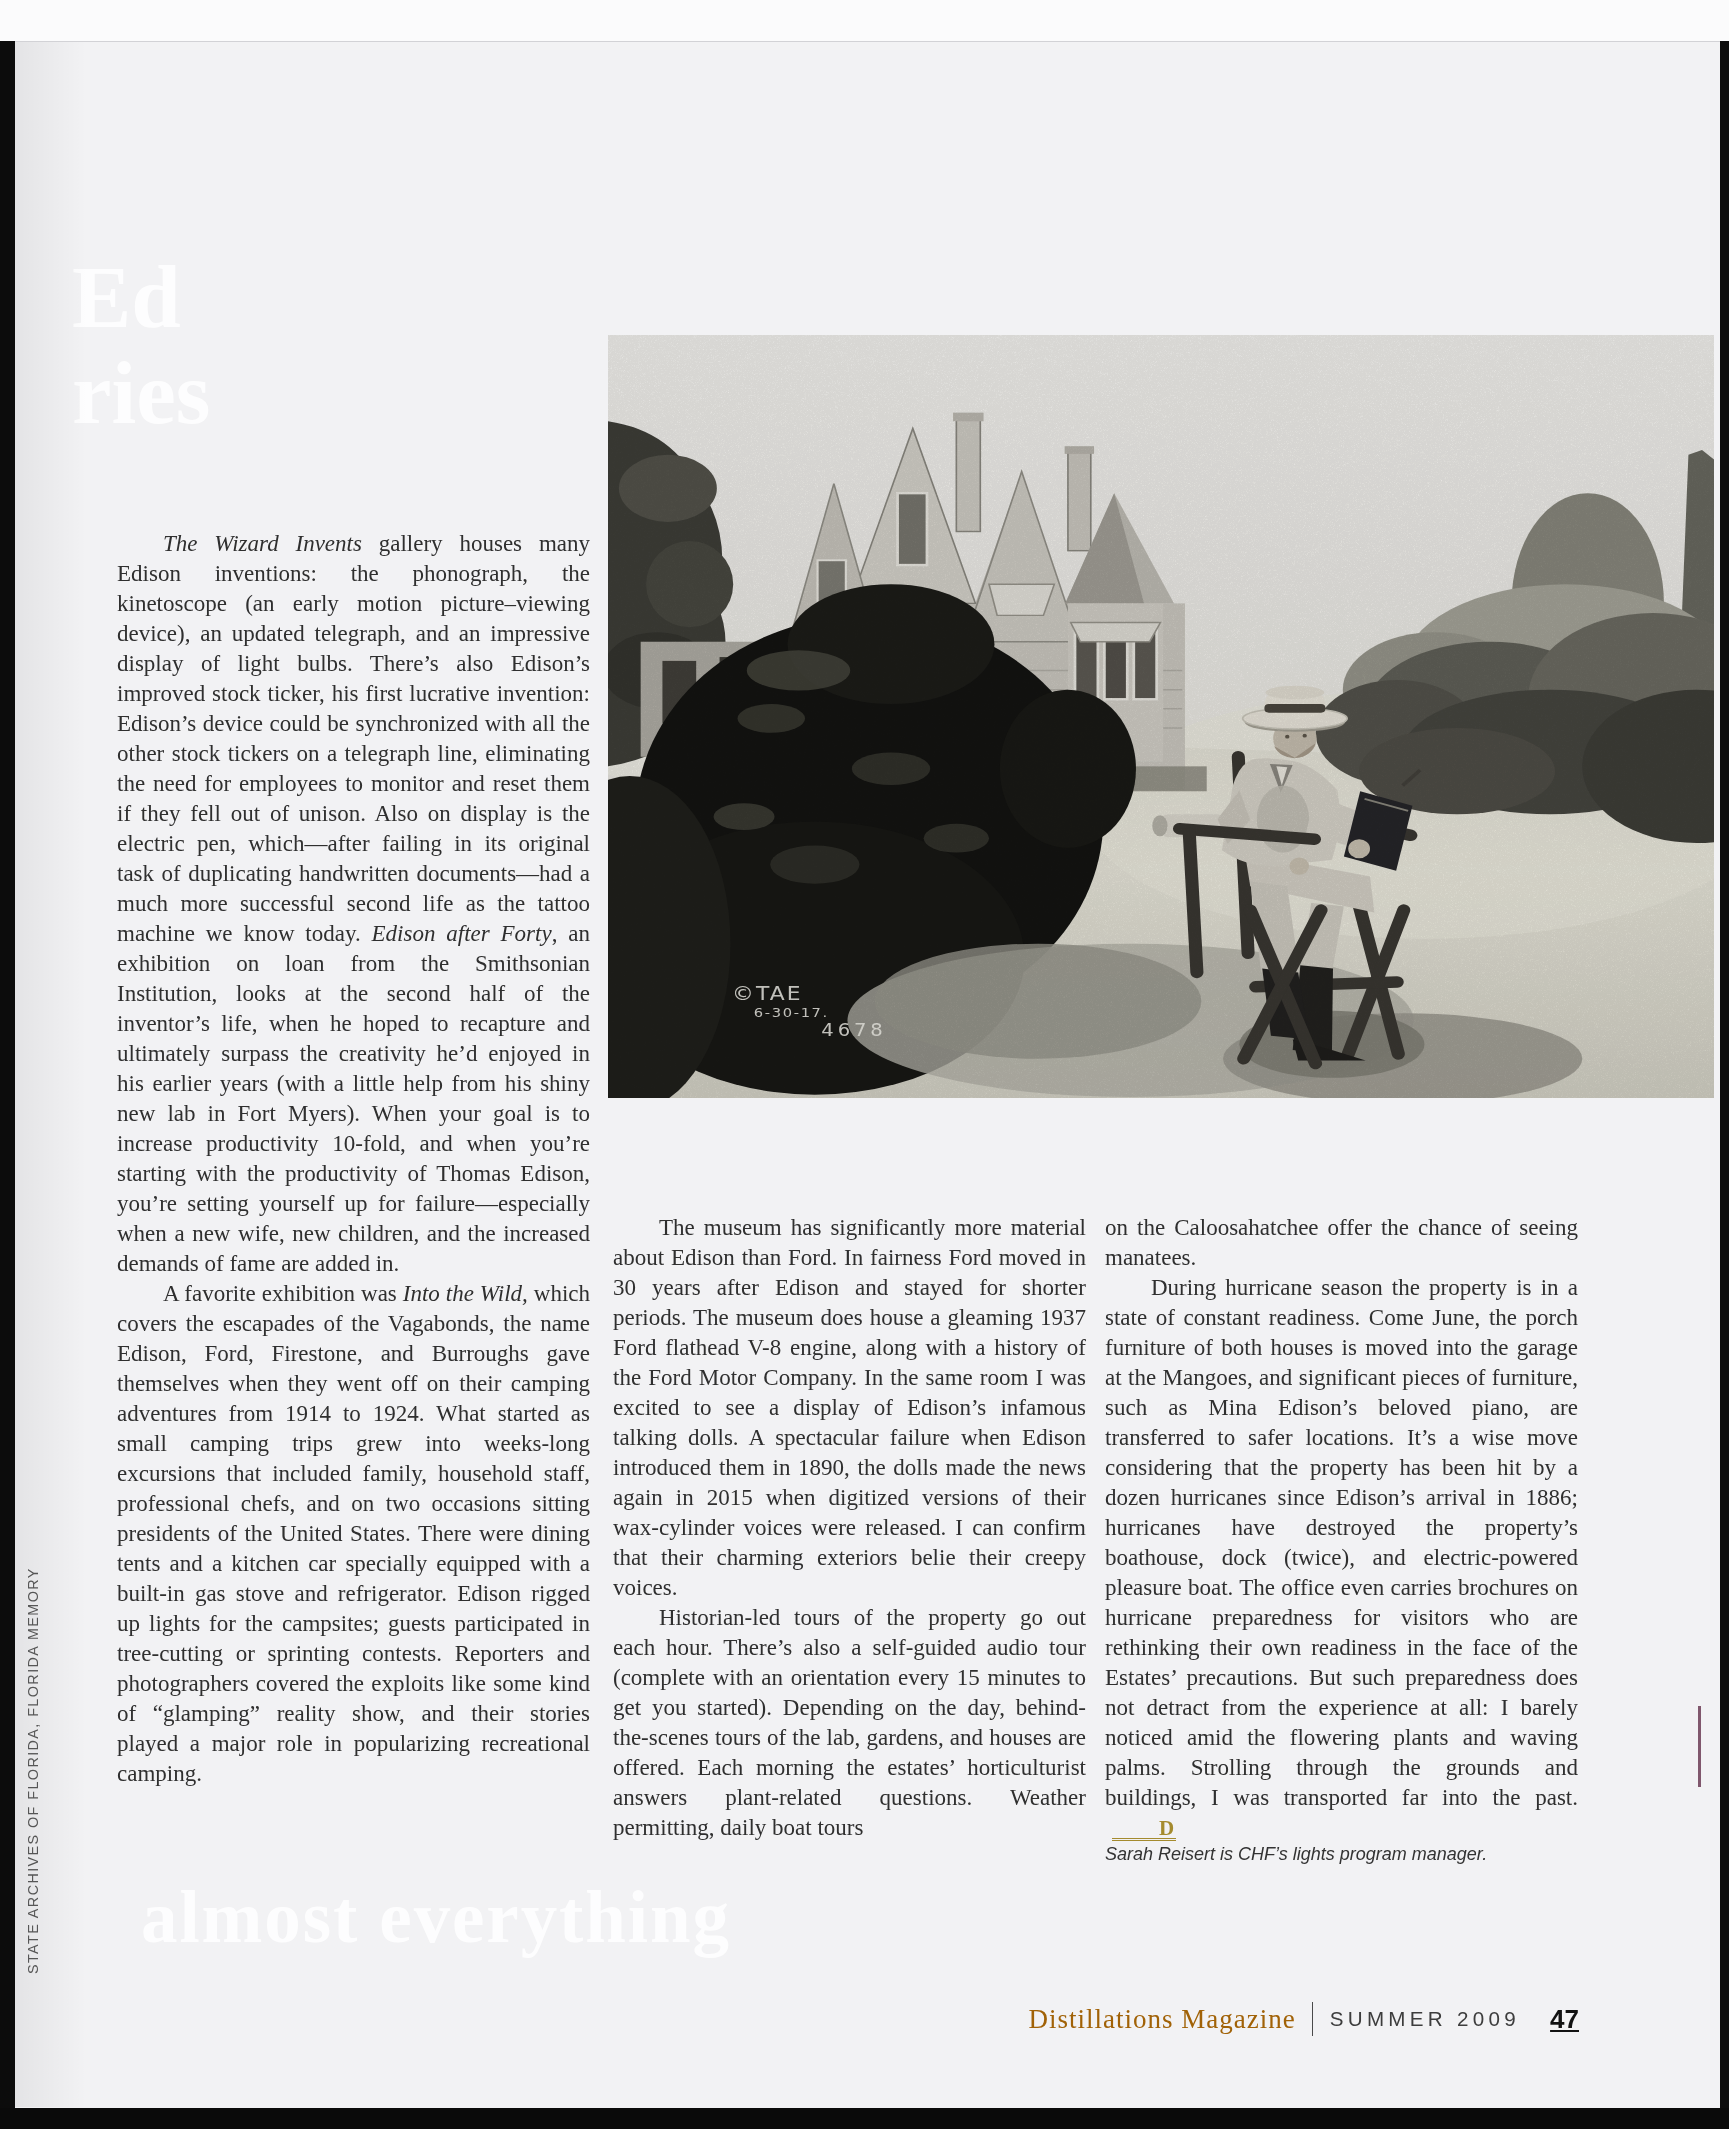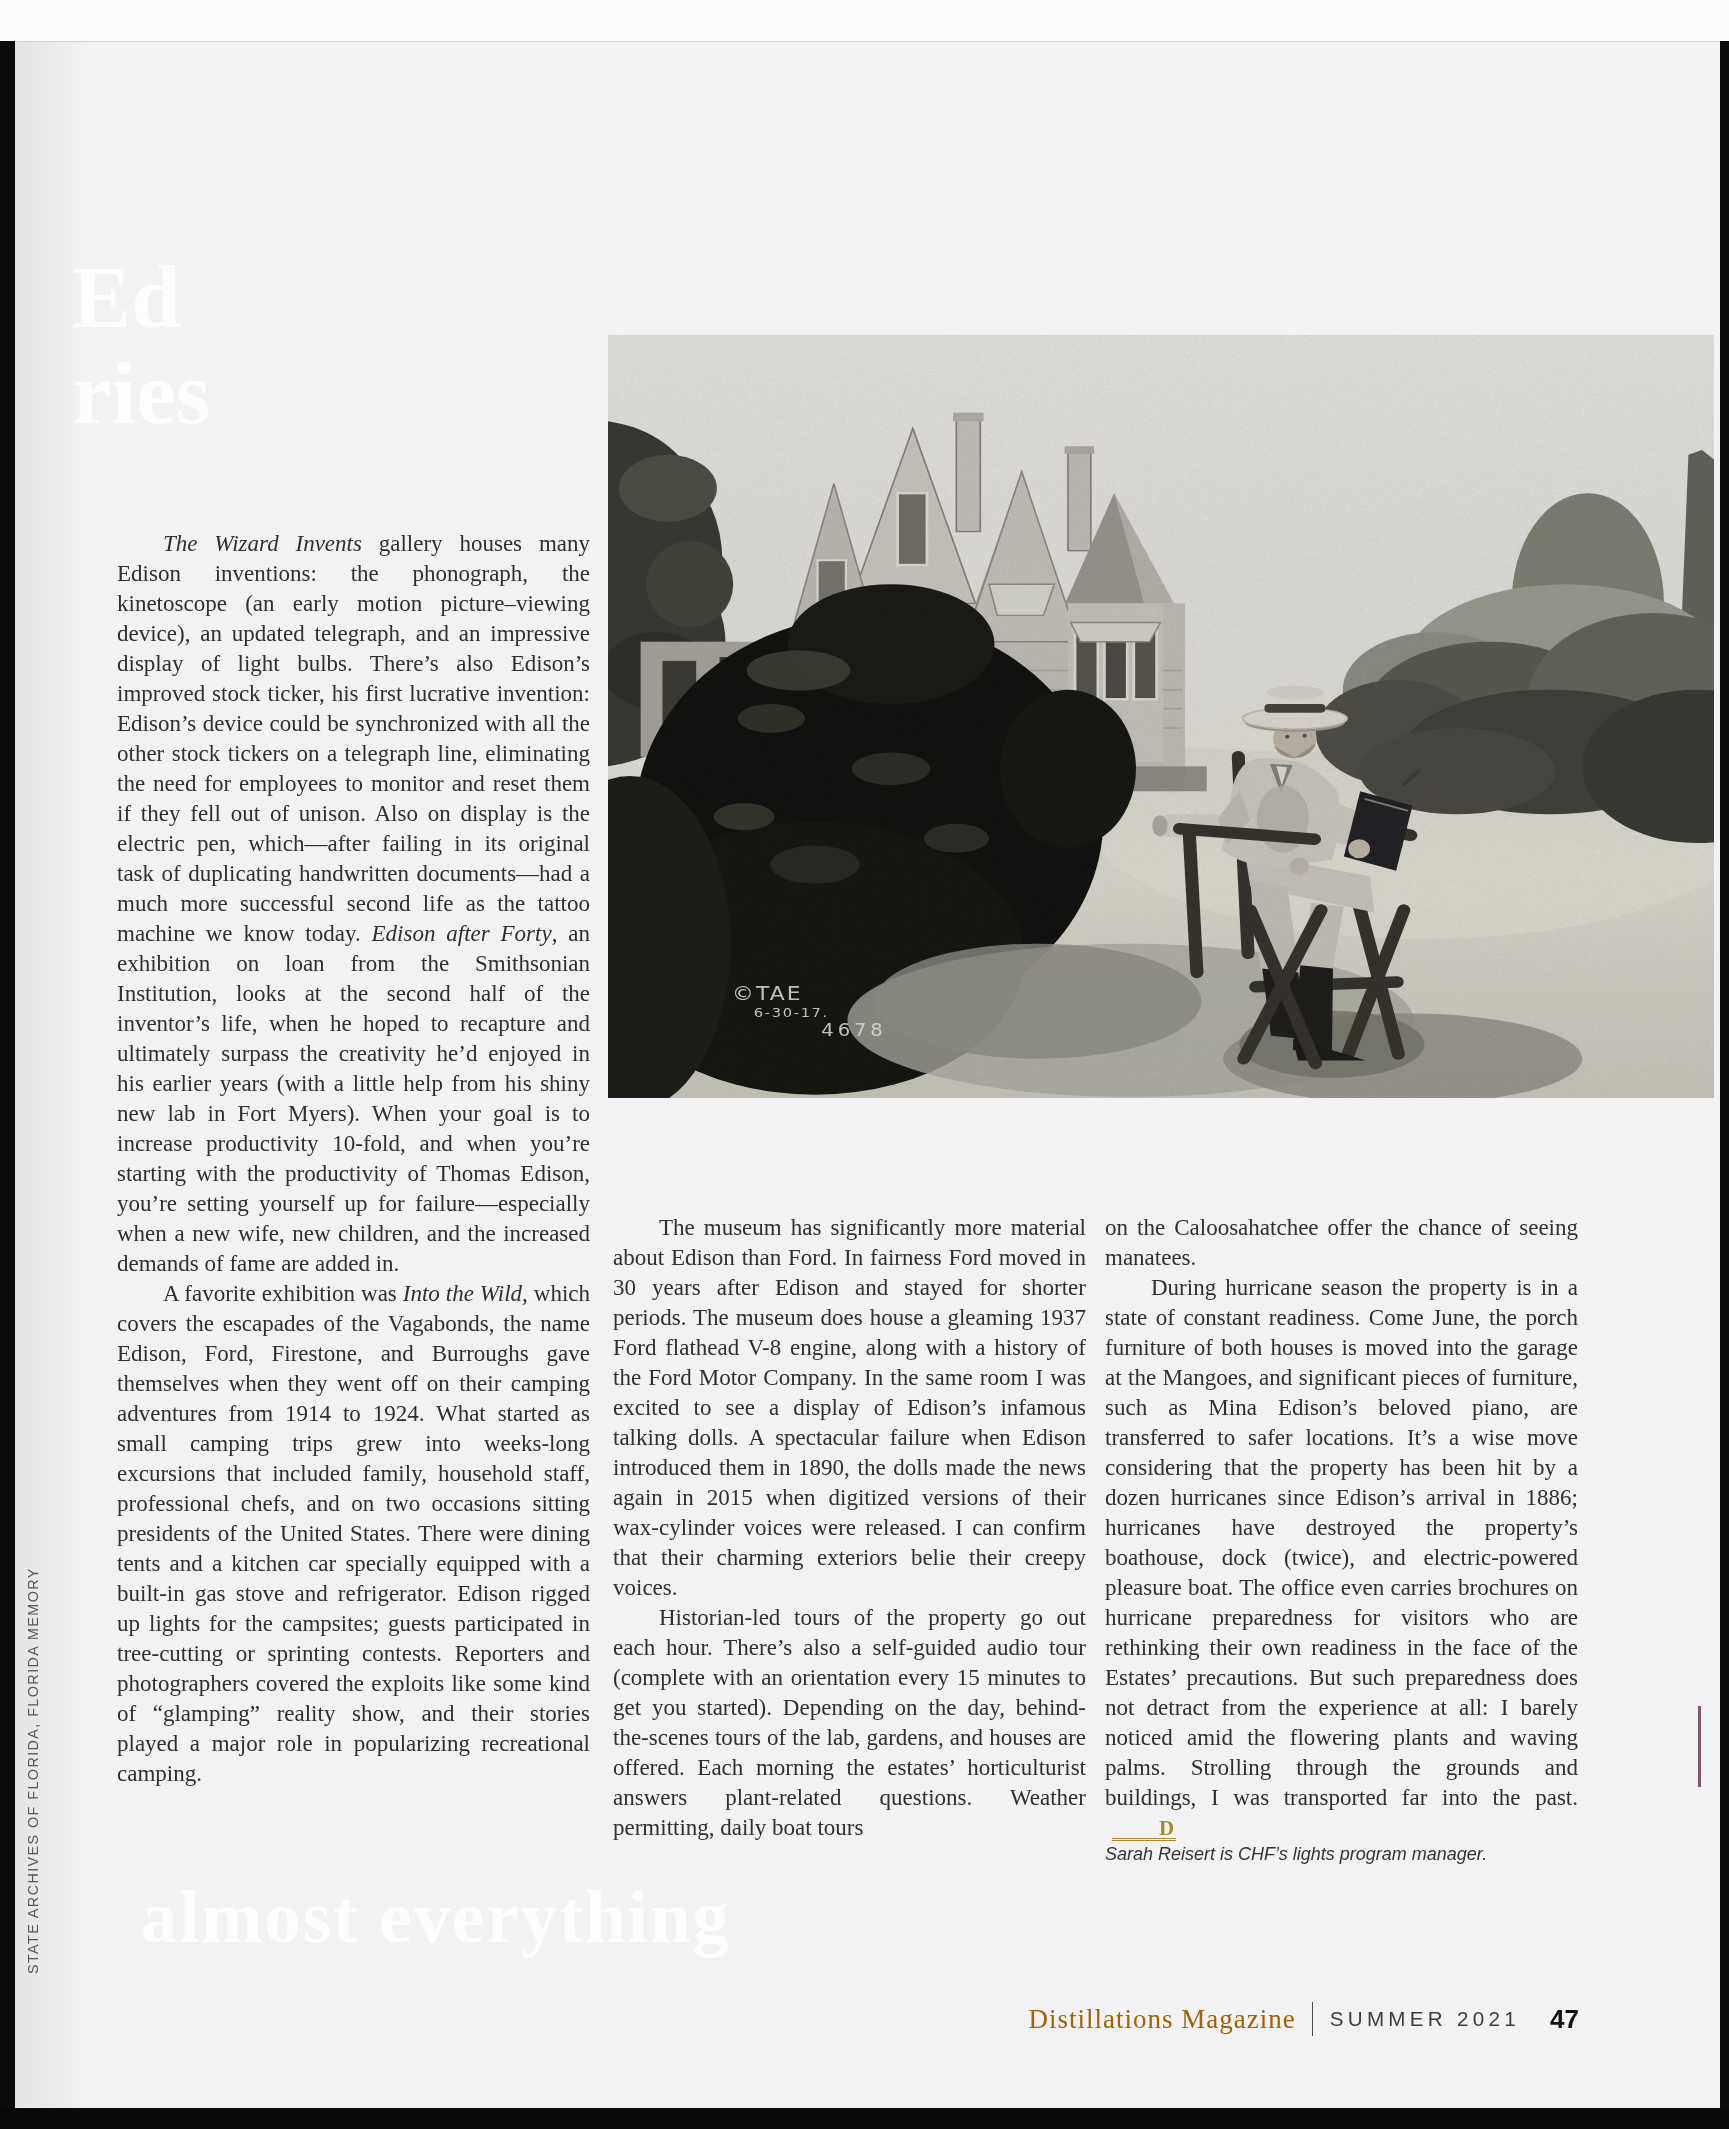--- a/index.html
+++ b/index.html
@@ -46,21 +46,21 @@
   .credit{position:absolute;left:25px;top:1579px;height:395px;z-index:3;
           writing-mode:vertical-rl;transform:rotate(180deg);
           font-family:"Liberation Sans",sans-serif;font-size:14.4px;letter-spacing:1.4px;
           color:#5a5a5a;white-space:nowrap;}
   
   .footer{position:absolute;right:150px;top:2002px;z-index:3;display:flex;align-items:center;}
   .footer .mag{font-family:"Liberation Serif",serif;font-size:27px;color:#a16207;letter-spacing:1px;}
   .footer .divider{width:1.4px;height:34px;background:#4a4a4a;margin:0 16.3px;}
   .footer .issue{font-family:"Liberation Sans",sans-serif;font-size:20.6px;letter-spacing:4.3px;color:#3d3d3d;}
   .footer .pagenum{font-family:"Liberation Sans",sans-serif;font-weight:bold;font-size:26px;
-                   color:#121212;margin-left:30px;}
+                   color:#121212;margin-left:30px;text-decoration:underline;}
 </style>
 </head>
 <body>
 
 <div class="scan">
 
   <div class="ghost ghost-top">
     <div>Ed</div>
     <div>ries</div>
   </div>
@@ -237,21 +237,21 @@
     <p class="flush"><span>on the Caloosahatchee offer the chance of seeing manatees.</span></p>
     <p><span><span>During hurricane season the property is in a state of constant readiness. Come June, the porch furniture of both houses is moved into the garage at the Mangoes, and significant pieces of furniture, such as Mina Edison’s beloved piano, are transferred to safer locations. It’s a wise move considering that the property has been hit by a dozen hurricanes since Edison’s arrival in 1886; hurricanes have destroyed the property’s boathouse, dock (twice), and electric-powered pleasure boat. The office even carries brochures on hurricane preparedness for visitors who are rethinking their own readiness in the face of the Estates’ precautions. But such preparedness does not detract from the experience at all: I barely noticed amid the flowering plants and waving palms. Strolling through the grounds and buildings, I was transported far into the past.</span></span><span class="endmark" style="color:#a58b2e">D</span></p>
     <p class="byline flush">Sarah Reisert is CHF’s lights program manager.</p>
   </div>
 
   <div class="credit">STATE ARCHIVES OF FLORIDA, FLORIDA MEMORY</div>
 
   <div class="footer">
     <span class="mag">Distillations Magazine</span>
     <span class="divider"></span>
-    <span class="issue">SUMMER 2021</span>
+    <span class="issue">SUMMER 2009</span>
     <span class="pagenum">47</span>
   </div>
 
   <div class="top-band"></div>
   <div class="edge-left"></div>
   <div class="edge-right"></div>
   <div class="edge-bottom"></div>
   <div class="edge-shadow"></div>
   <div class="red-artifact"></div>
 </div>

